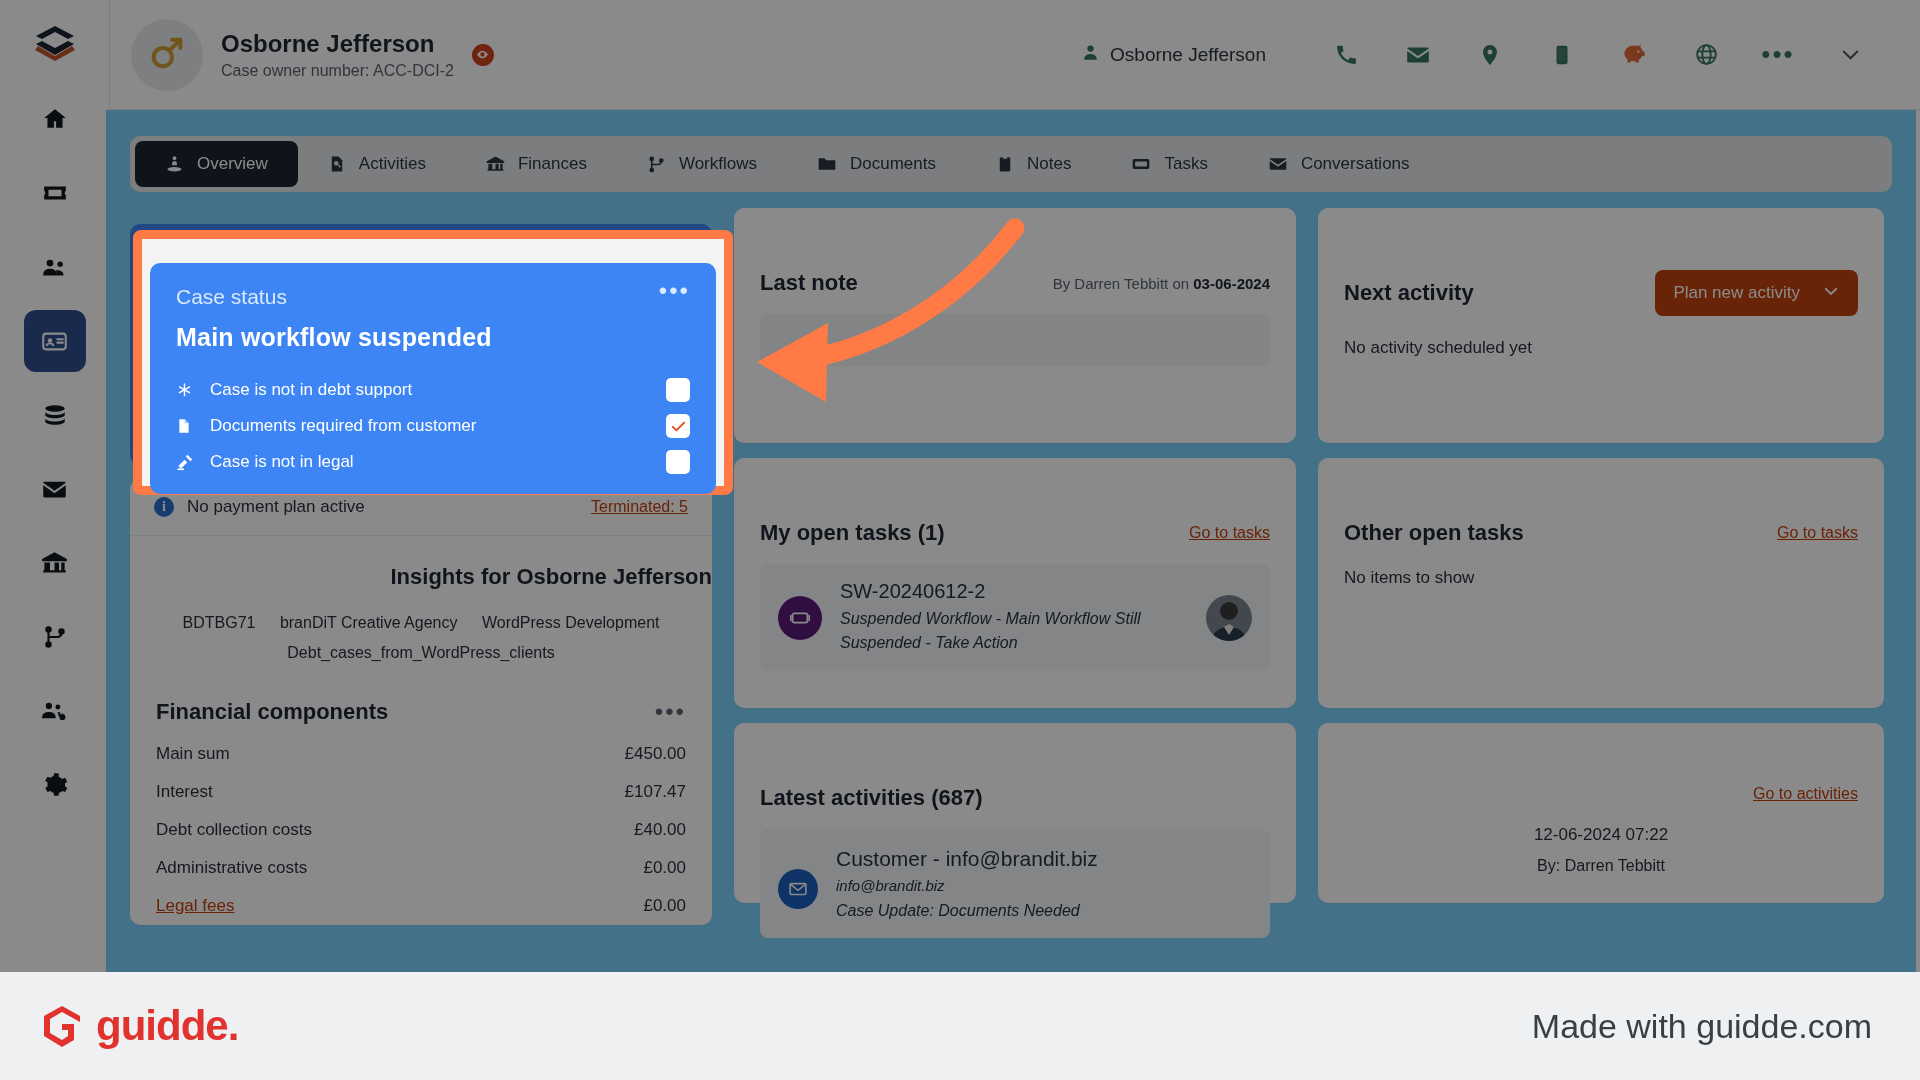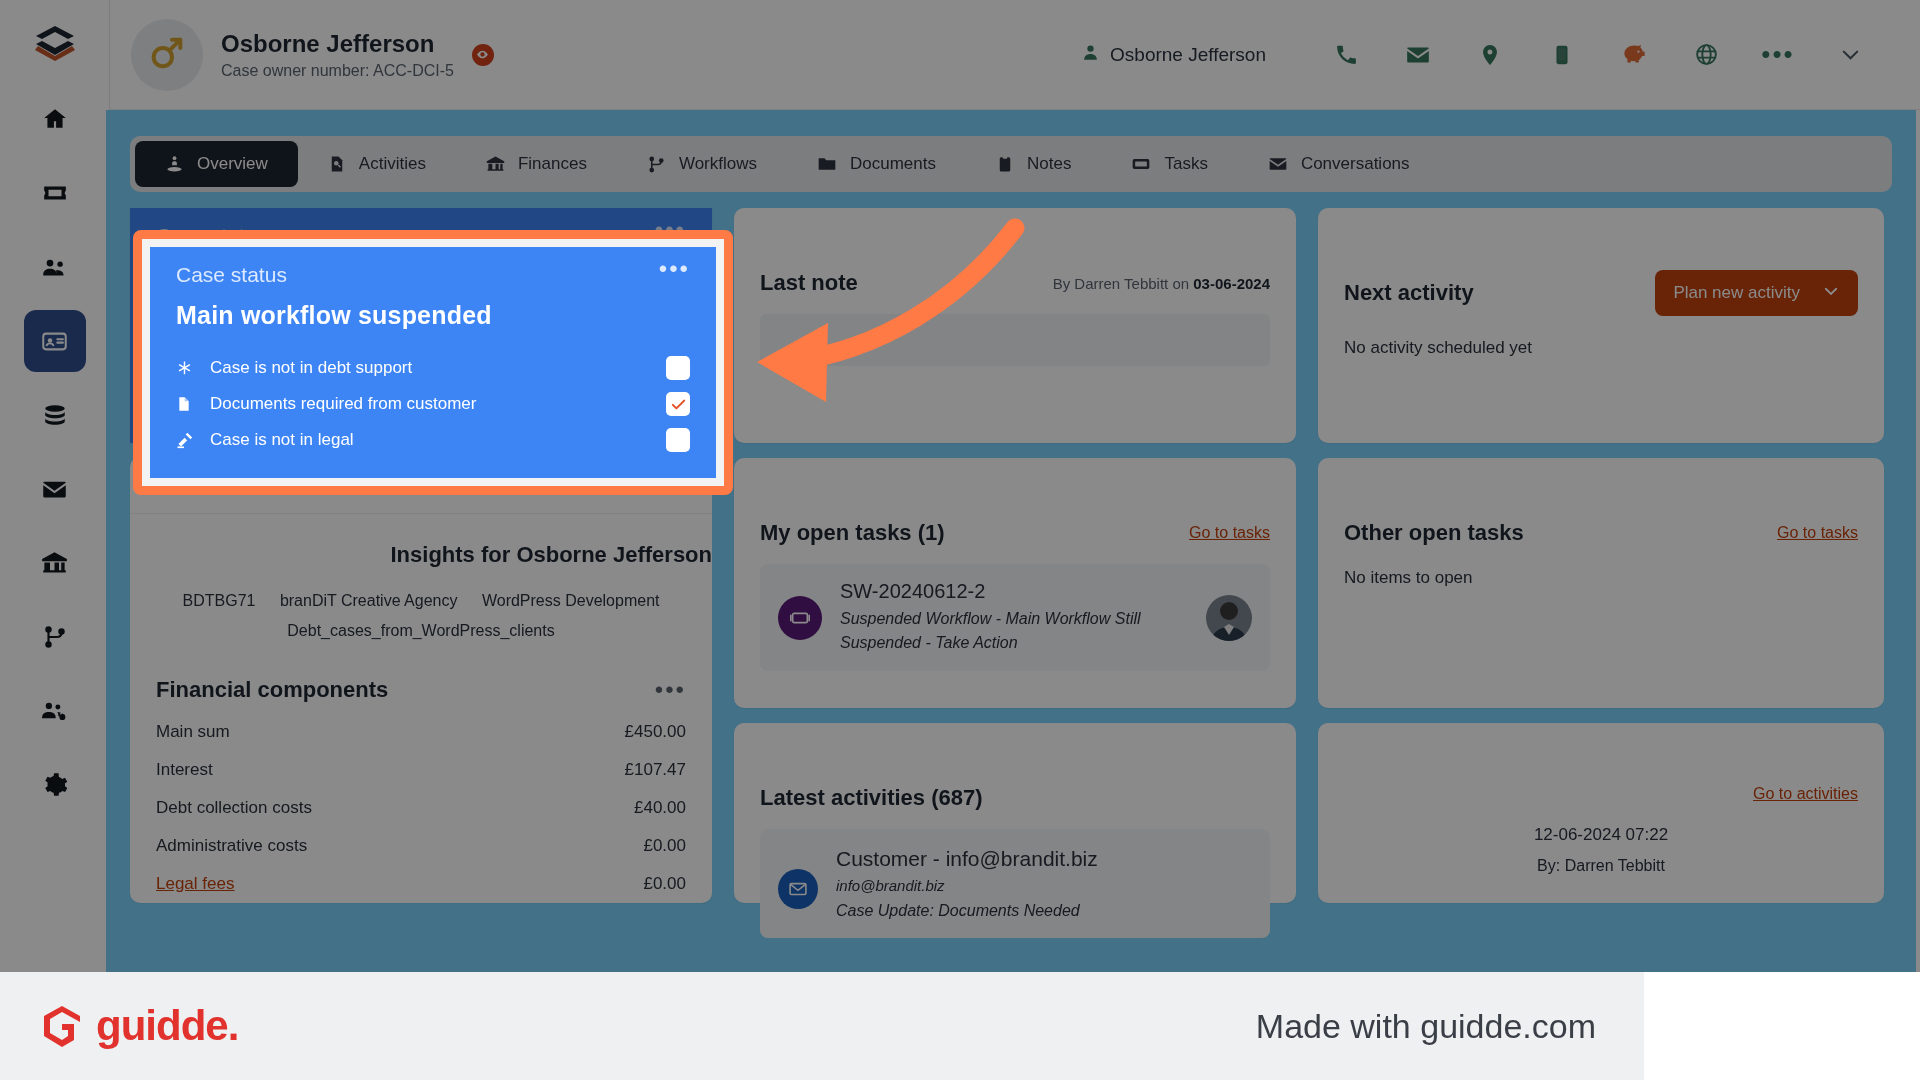--- a/index.html
+++ b/index.html
@@ -123,24 +123,25 @@
 
   .card {
     background: #ffffff;
     border-radius: 10px;
     box-shadow: 0 1px 2px rgba(16,24,40,.07);
   }
 
   
   .status-card {
     background: #3d85f5;
-    border-radius: 0;
-    padding: 16px 26px 24px 26px;
+    border-radius: 10px;
+    padding: 22px 26px 24px 26px;
     color: #ffffff;
     position: relative;
+    margin-top: 16px;
   }
   .status-top { display:flex; align-items:flex-start; }
   .status-label { font-size: 21px; color: #dce9ff; font-weight: 400; }
   .status-dots { margin-left: auto; color:#dce9ff; font-size: 24px; letter-spacing: 2px; line-height: 12px; }
   .status-head { font-size: 25px; font-weight: bold; margin-top: 14px; letter-spacing: .2px; }
   .status-rows { margin-top: 20px; }
   .status-row {
     display: flex; align-items: center;
     height: 36px;
   }
@@ -258,21 +259,21 @@
     background: #f3f3f3;
     z-index: 120;
     padding: 8px;
   }
   .arrow-layer {
     position: absolute; inset: 0; z-index: 130; pointer-events: none;
   }
   
   .footer {
     position: absolute; left:0; bottom:0;
-    width: 1644px; height: 108px;
+    width: 1920px; height: 108px;
     background: #eff0f2;
     display: flex; align-items: center;
     z-index: 200;
   }
   .brand { display:flex; align-items:center; margin-left: 38px; gap: 10px; }
   .brand-text { font-size: 42px; font-weight: bold; color:#e1322d; letter-spacing: -1px; }
   .madewith { margin-left:auto; margin-right: 48px; font-size: 34px; color:#3a3f47; }
 </style>
 </head>
 <body>
@@ -382,21 +383,21 @@
       <div class="avatar-circle">
         <span>
           <svg width="40" height="40" viewBox="0 0 24 24" fill="none" stroke="#cfa02e" stroke-width="2.4">
             <circle cx="9.5" cy="14.5" r="5.5"></circle>
             <path d="M14 10l6-6M15 4h5v5" stroke-linecap="round" stroke-linejoin="round"></path>
           </svg>
         </span>
       </div>
       <div class="case-title-block">
         <div class="case-name">Osborne Jefferson</div>
-        <div class="case-sub">Case owner number: ACC-DCI-5</div>
+        <div class="case-sub">Case owner number: ACC-DCI-2</div>
       </div>
       <div class="eye-badge">
         <svg width="13" height="13" viewBox="0 0 24 24" fill="#fff">
             <path d="M12 5C6 5 2 12 2 12s4 7 10 7 10-7 10-7-4-7-10-7zm0 11a4 4 0 110-8 4 4 0 010 8z"></path>
             <circle cx="12" cy="12" r="2" fill="#d1421e"></circle>
           </svg>
       </div>
 
       <div class="header-right">
         <div class="owner-chip">
@@ -683,21 +684,21 @@
               </div>
             </div>
             <div class="empty-text">No activity scheduled yet</div>
           </div>
 
           <div class="card card-pad" style="margin-top:15px;height:250px;">
             <div class="card-head">
               <h3>Other open tasks</h3>
               <a class="golink">Go to tasks</a>
             </div>
-            <div class="empty-text">No items to open</div>
+            <div class="empty-text">No items to show</div>
           </div>
 
           <div class="card card-pad" style="margin-top:15px;height:180px;">
             <div class="card-head">
               <a class="golink">Go to activities</a>
             </div>
             <div class="act-right" style="margin-top:22px;">
               <div class="act-date">12-06-2024 07:22</div>
               <div class="act-by">By: Darren Tebbitt</div>
             </div>

